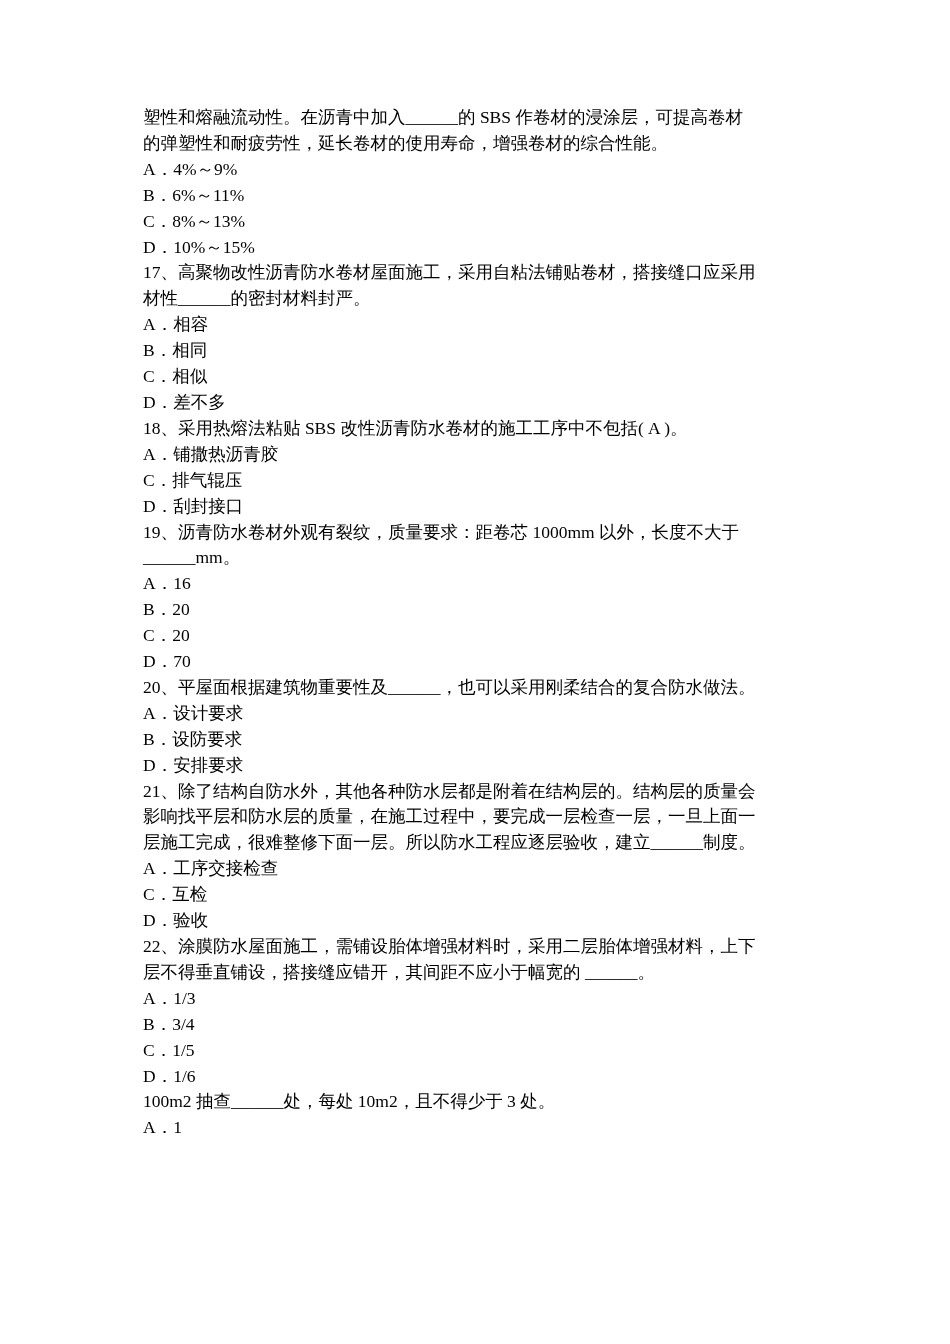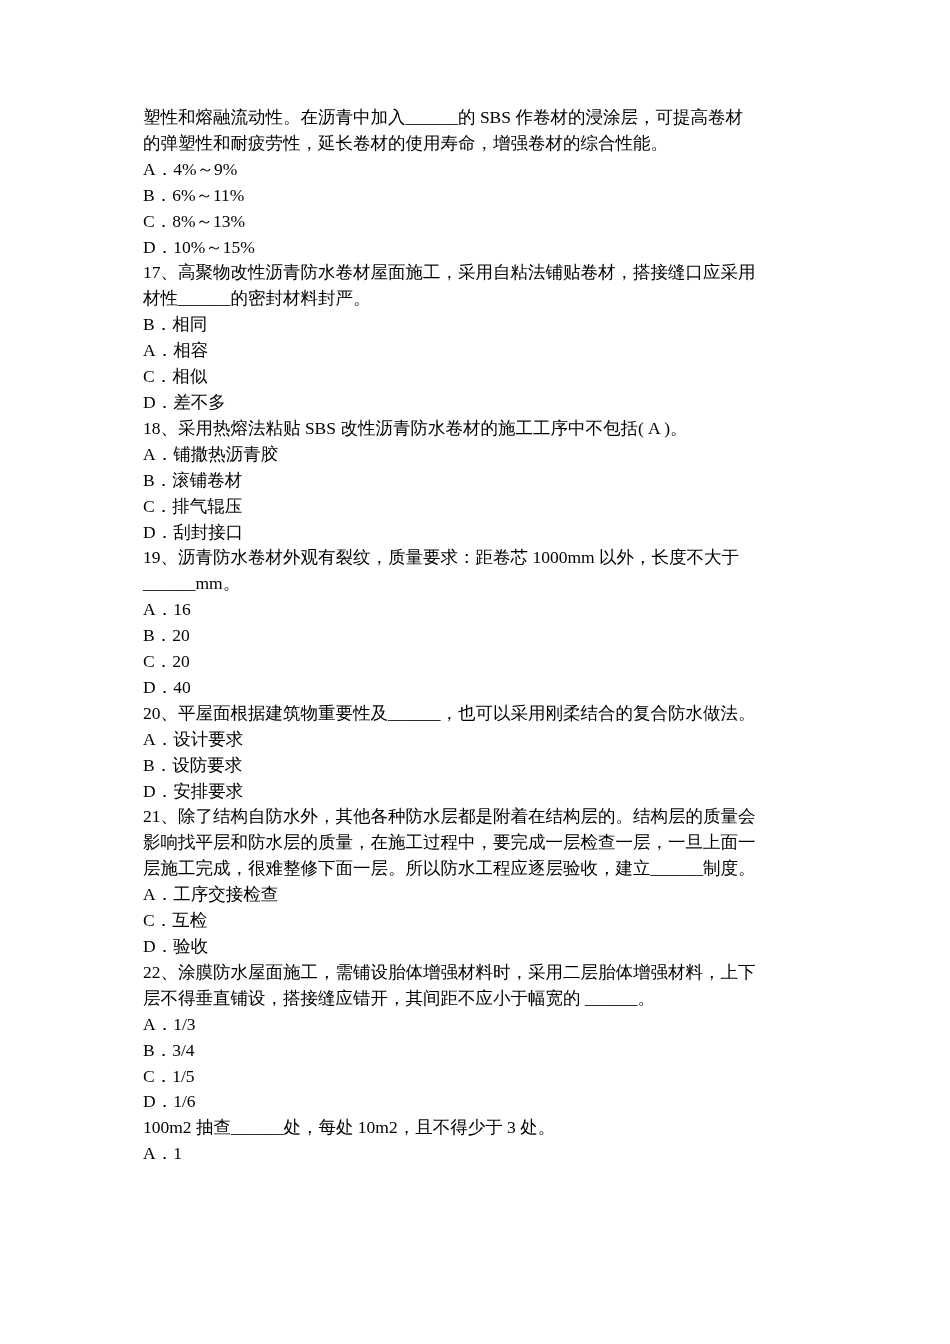--- a/index.html
+++ b/index.html
@@ -41,41 +41,40 @@
       <div class="line body">的弹塑性和耐疲劳性，延长卷材的使用寿命，增强卷材的综合性能。</div>
       <div class="line option">A．4%～9%</div>
       <div class="line option">B．6%～11%</div>
       <div class="line option">C．8%～13%</div>
       <div class="line option">D．10%～15%</div>
     </section>
 
     <section class="question">
       <div class="line body">17、高聚物改性沥青防水卷材屋面施工，采用自粘法铺贴卷材，搭接缝口应采用</div>
       <div class="line body">材性______的密封材料封严。</div>
+      <div class="line option">A．相容</div>
       <div class="line option">B．相同</div>
-      <div class="line option">A．相容</div>
       <div class="line option">C．相似</div>
       <div class="line option">D．差不多</div>
     </section>
 
     <section class="question">
       <div class="line body">18、采用热熔法粘贴 SBS 改性沥青防水卷材的施工工序中不包括( A )。</div>
       <div class="line option">A．铺撒热沥青胶</div>
-      <div class="line option">B．滚铺卷材</div>
       <div class="line option">C．排气辊压</div>
       <div class="line option">D．刮封接口</div>
     </section>
 
     <section class="question">
       <div class="line body">19、沥青防水卷材外观有裂纹，质量要求：距卷芯 1000mm 以外，长度不大于</div>
       <div class="line body">______mm。</div>
       <div class="line option">A．16</div>
       <div class="line option">B．20</div>
       <div class="line option">C．20</div>
-      <div class="line option">D．40</div>
+      <div class="line option">D．70</div>
     </section>
 
     <section class="question">
       <div class="line body">20、平屋面根据建筑物重要性及______，也可以采用刚柔结合的复合防水做法。</div>
       <div class="line option">A．设计要求</div>
       <div class="line option">B．设防要求</div>
       <div class="line option">D．安排要求</div>
     </section>
 
     <section class="question">

